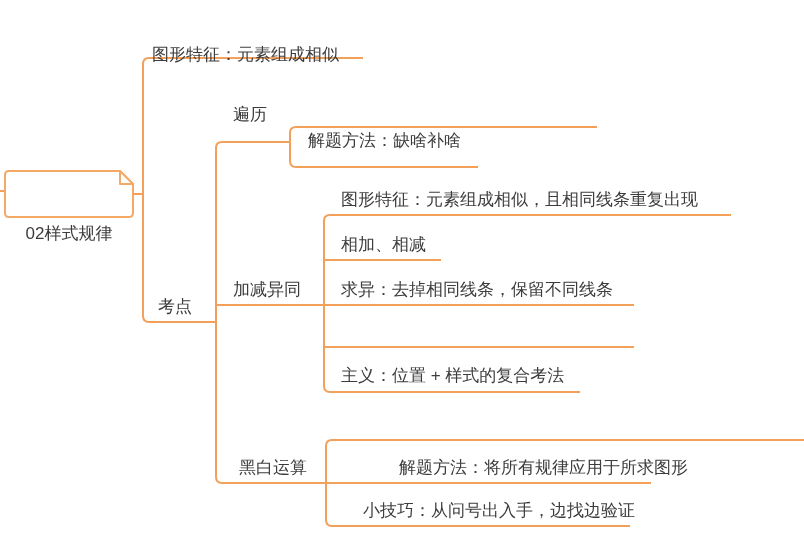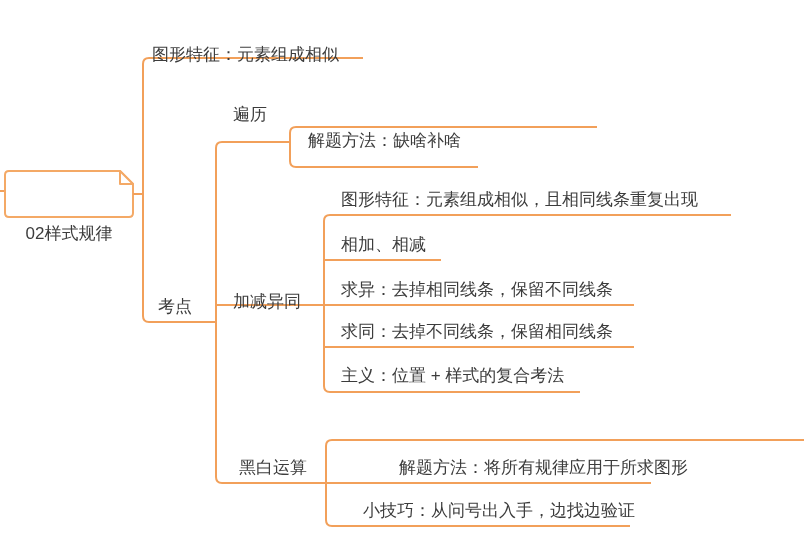--- a/index.html
+++ b/index.html
@@ -84,29 +84,28 @@
 
   <div class="topic" style="left:152px; top:32px;margin-top:12px;">图形特征：元素组成相似</div>
 
   <div class="topic" style="left:158px; top:296px;">考点</div>
 
   <div class="topic" style="left:233px; top:104px;">遍历</div>
 
 
   <div class="topic" style="left:308px; top:130px;">解题方法：缺啥补啥</div>
 
-  <div class="topic" style="left:233px; top:279px;margin-top:12px;">加减异同</div>
+  <div class="topic" style="left:233px; top:279px;">加减异同</div>
 
   <div class="topic" style="left:341px; top:189px;">图形特征：元素组成相似，且相同线条重复出现</div>
 
   <div class="topic" style="left:341px; top:234px;">相加、相减</div>
 
   <div class="topic" style="left:341px; top:279px;">求异：去掉相同线条，保留不同线条</div>
 
-  <div class="topic" style="left:341px; top:321px;">求同：去掉不同线条，保留相同线条</div>
 
   <div class="topic" style="left:341px; top:365px;">主义：位置 + 样式的复合考法</div>
 
   <div class="topic" style="left:239px; top:457px;">黑白运算</div>
 
 
   <div class="topic" style="left:363px; top:457px;margin-left:36px;">解题方法：将所有规律应用于所求图形</div>
 
   <div class="topic" style="left:363px; top:500px;">小技巧：从问号出入手，边找边验证</div>
 

